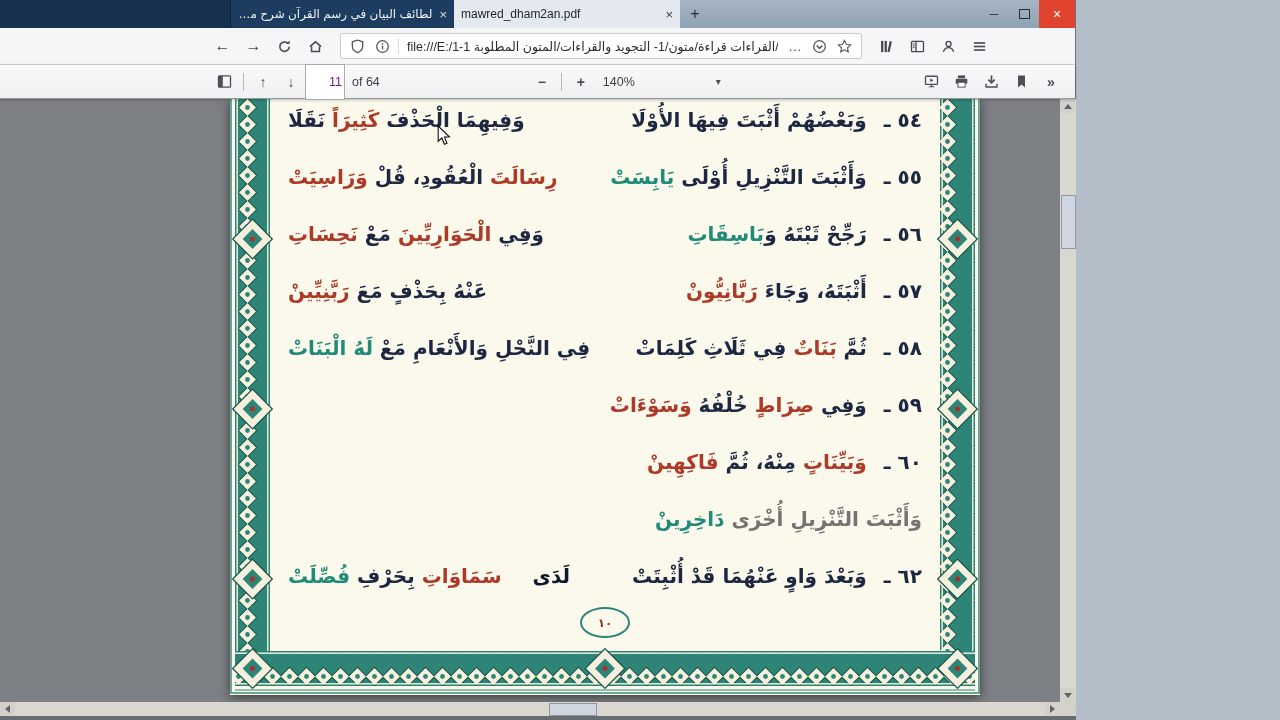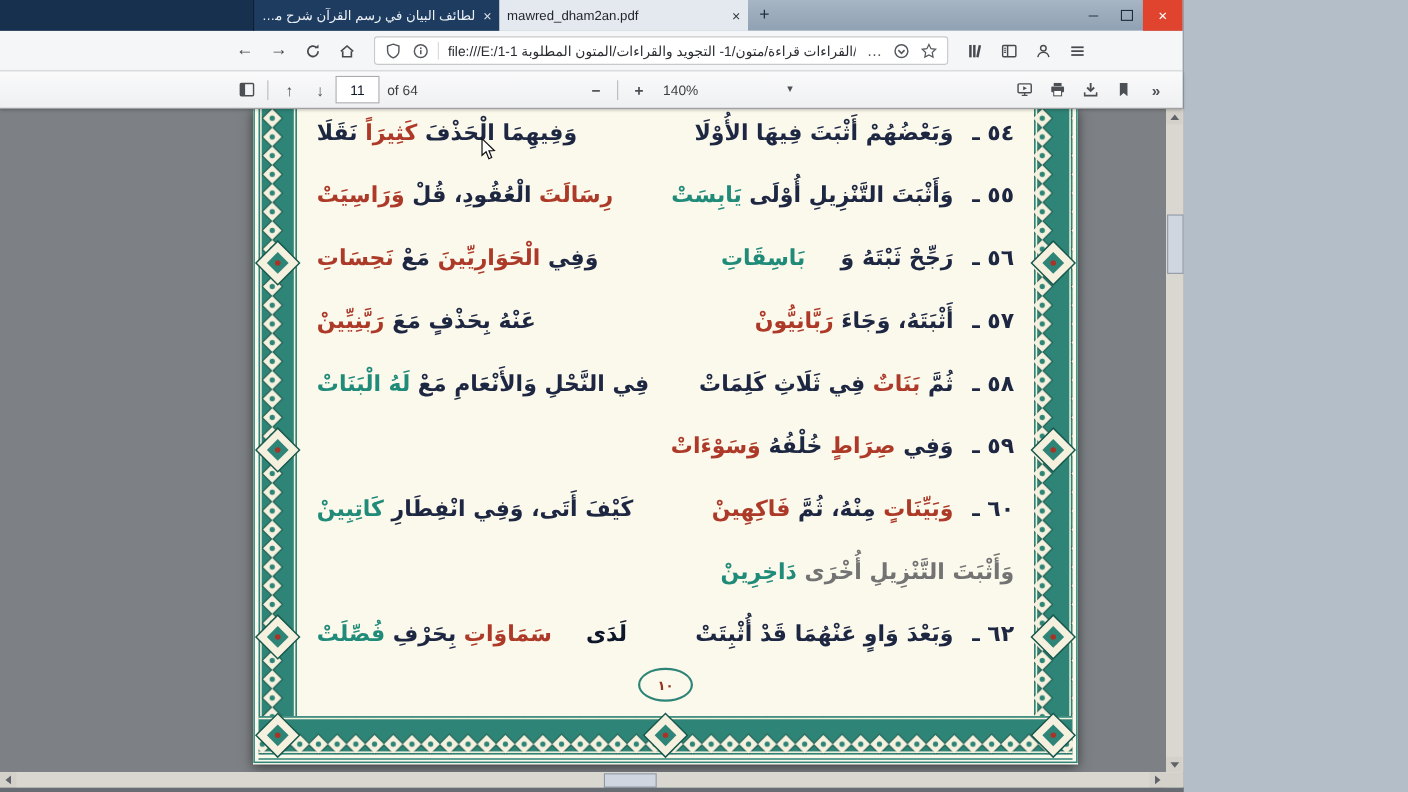--- a/index.html
+++ b/index.html
@@ -37,22 +37,22 @@
   .i16{width:15px;height:15px;display:block;}
   .small-btn{display:flex;align-items:center;justify-content:center;padding:0 2px;color:#55585d;font-size:14px;}
 
   
   .pdfbar{height:34px;background:linear-gradient(#fafafb,#eff0f2);border-bottom:1px solid #96979b;
           box-shadow:0 1px 3px rgba(0,0,0,.25);display:flex;align-items:center;
           padding:0 10px 0 210px;box-sizing:border-box;position:relative;z-index:2;}
   .pb-btn{width:28px;height:26px;display:flex;align-items:center;justify-content:center;color:#4c4f54;
           font-size:14px;font-weight:bold;border-radius:2px;}
   .pb-div{width:1px;height:18px;background:#b9babd;margin:0 5px;}
-  .page-input{width:40px;height:25px;border:1px solid #ababaf;background:#fff;font-size:12.5px;text-align:center;
-              box-sizing:border-box;color:#0f172a;font-family:"Liberation Sans",sans-serif;}
+  .page-input{width:40px;height:36px;border:1px solid #ababaf;background:#fff;font-size:12.5px;text-align:right;
+              box-sizing:border-box;color:#701a75;font-family:"Liberation Sans",sans-serif;}
   .page-of{font-size:12.5px;color:#3c3e42;margin-left:7px;}
   .zoom-gap{width:148px;}
   .zoom-select{min-width:118px;height:24px;display:flex;align-items:center;padding:0 8px;font-size:12.5px;
                color:#3c3e42;}
   .caret{margin-left:auto;font-size:10px;color:#4c4f54;padding-left:26px;}
   .pb-right{margin-left:auto;display:flex;align-items:center;gap:2px;}
 
   
   .viewer{position:absolute;left:0;top:99px;width:1060px;height:603px;background:#7d8084;overflow:hidden;}
   .page{position:absolute;left:230px;top:0;width:750px;height:596px;background:#fbf8ec;
@@ -282,37 +282,36 @@
       <div class="verses">
           <div class="verse">
             <div class="hemi first"><span class="vnum">٥٤ ـ </span><span style="color: rgb(29, 39, 66);">وَبَعْضُهُمْ أَثْبَتَ فِيهَا الأُوْلَا</span></div>
             <div class="hemi second"><span style="color: rgb(29, 39, 66);">وَفِيهِمَا الْحَذْفَ </span><span style="color: rgb(173, 58, 40); margin-top: 36px;">كَثِيرَاً</span><span style="color: rgb(29, 39, 66);"> نَقَلَا</span></div>
           </div>
           <div class="verse">
             <div class="hemi first"><span class="vnum">٥٥ ـ </span><span style="color: rgb(29, 39, 66);">وَأَثْبَتَ التَّنْزِيلِ أُوْلَى </span><span style="color: rgb(32, 139, 120);">يَابِسَتْ</span></div>
             <div class="hemi second"><span style="color: rgb(173, 58, 40);">رِسَالَتَ</span><span style="color: rgb(29, 39, 66);"> الْعُقُودِ، قُلْ </span><span style="color: rgb(173, 58, 40);">وَرَاسِيَتْ</span></div>
           </div>
           <div class="verse">
-            <div class="hemi first"><span class="vnum">٥٦ ـ </span><span style="color: rgb(29, 39, 66); margin-left: 32px;">رَجِّحْ ثَبْتَهُ وَ</span><span style="color: rgb(32, 139, 120);">بَاسِقَاتِ</span></div>
+            <div class="hemi first"><span class="vnum">٥٦ ـ </span><span style="color: rgb(29, 39, 66);">رَجِّحْ ثَبْتَهُ وَ</span><span style="color: rgb(32, 139, 120);">بَاسِقَاتِ</span></div>
             <div class="hemi second"><span style="color: rgb(29, 39, 66);">وَفِي </span><span style="color: rgb(173, 58, 40);">الْحَوَارِيِّينَ</span><span style="color: rgb(29, 39, 66);"> مَعْ </span><span style="color: rgb(173, 58, 40);">نَحِسَاتِ</span></div>
           </div>
           <div class="verse">
             <div class="hemi first"><span class="vnum">٥٧ ـ </span><span style="color: rgb(29, 39, 66);">أَثْبَتَهُ، وَجَاءَ </span><span style="color: rgb(173, 58, 40);">رَبَّانِيُّونْ</span></div>
             <div class="hemi second"><span style="color: rgb(29, 39, 66); margin-top: 12px;">عَنْهُ بِحَذْفٍ مَعَ </span><span style="color: rgb(173, 58, 40);">رَبَّنِيِّينْ</span></div>
           </div>
           <div class="verse">
             <div class="hemi first"><span class="vnum">٥٨ ـ </span><span style="color: rgb(29, 39, 66);">ثُمَّ </span><span style="color: rgb(173, 58, 40);">بَنَاتٌ</span><span style="color: rgb(29, 39, 66);"> فِي ثَلَاثِ كَلِمَاتْ</span></div>
             <div class="hemi second"><span style="color: rgb(29, 39, 66);">فِي النَّحْلِ وَالأَنْعَامِ مَعْ </span><span style="color: rgb(32, 139, 120);">لَهُ الْبَنَاتْ</span></div>
           </div>
           <div class="verse">
             <div class="hemi first"><span class="vnum">٥٩ ـ </span><span style="color: rgb(29, 39, 66);">وَفِي </span><span style="color: rgb(173, 58, 40);">صِرَاطٍ</span><span style="color: rgb(29, 39, 66);"> خُلْفُهُ </span><span style="color: rgb(173, 58, 40);">وَسَوْءَاتْ</span></div>
           </div>
           <div class="verse">
             <div class="hemi first"><span class="vnum">٦٠ ـ </span><span style="color: rgb(173, 58, 40);">وَبَيِّنَاتٍ</span><span style="color: rgb(29, 39, 66);"> مِنْهُ، ثُمَّ </span><span style="color: rgb(173, 58, 40);">فَاكِهِينْ</span></div>
-            <div class="hemi second"><span style="color: rgb(29, 39, 66);">كَيْفَ أَتَى، وَفِي انْفِطَارِ </span><span style="color: rgb(32, 139, 120);">كَاتِبِينْ</span></div>
           </div>
           <div class="verse">
             <div class="hemi second"><span style="color: #737373;">وَأَثْبَتَ التَّنْزِيلِ أُخْرَى </span><span style="color: rgb(32, 139, 120);">دَاخِرِينْ</span></div>
           </div>
           <div class="verse">
             <div class="hemi first"><span class="vnum">٦٢ ـ </span><span style="color: rgb(29, 39, 66);">وَبَعْدَ وَاوٍ عَنْهُمَا قَدْ أُثْبِتَتْ</span></div>
             <div class="hemi second"><span style="color: #0f172a; margin-left: 24px;">لَدَى </span><span style="color: rgb(173, 58, 40);">سَمَاوَاتِ</span><span style="color: rgb(29, 39, 66);"> بِحَرْفِ </span><span style="color: rgb(32, 139, 120);">فُصِّلَتْ</span></div>
           </div>
         </div>
 

